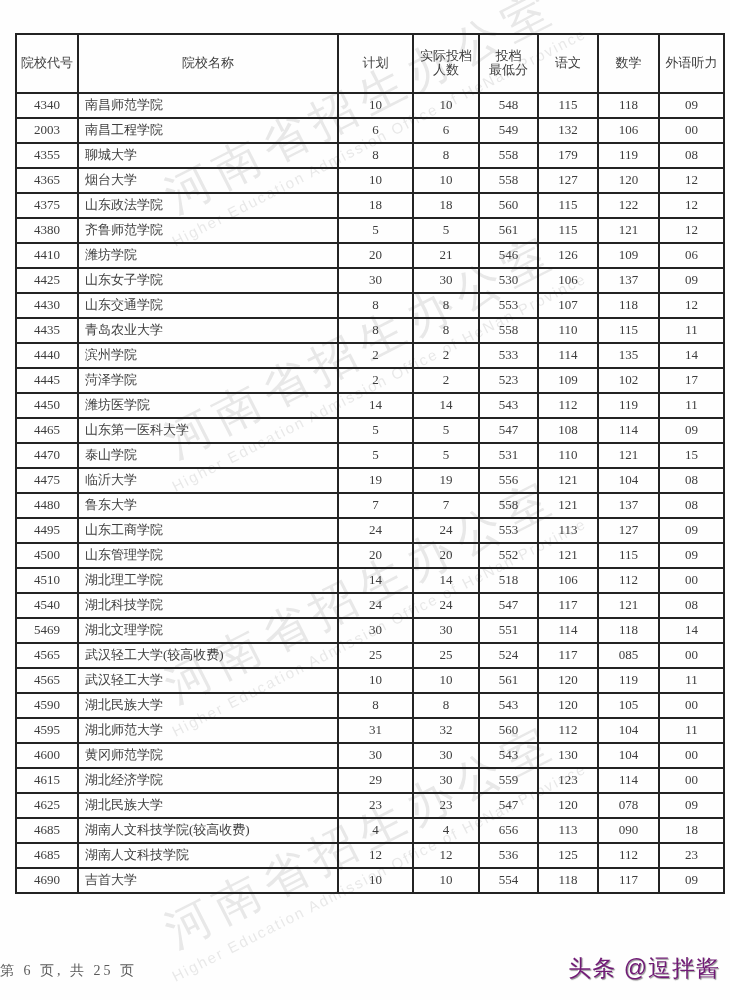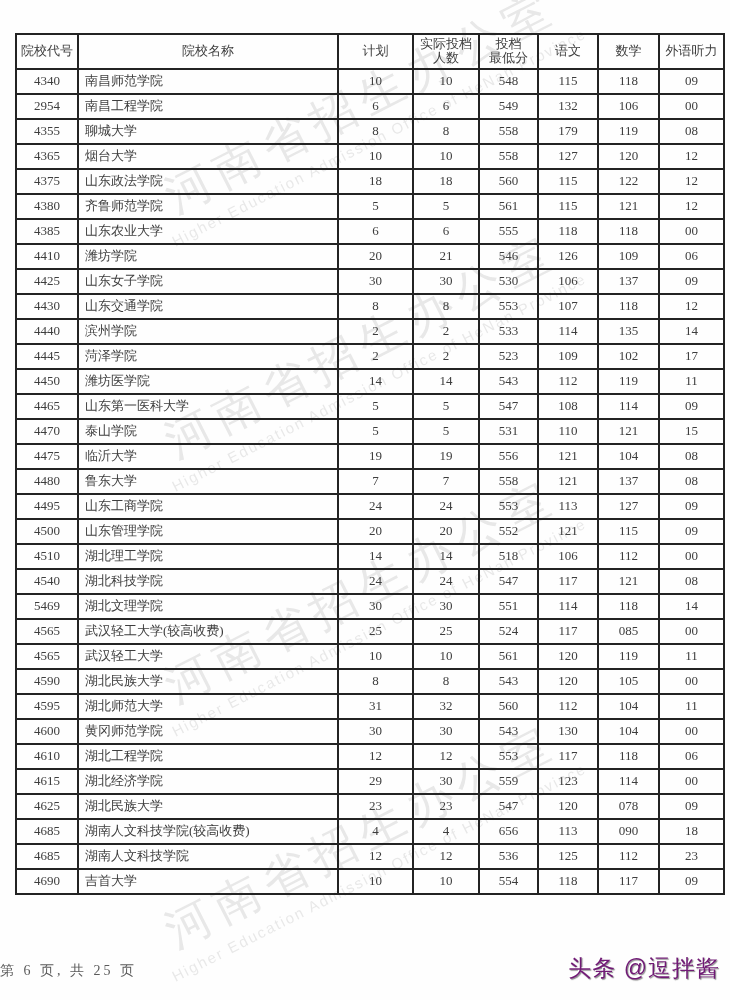--- a/index.html
+++ b/index.html
@@ -57,21 +57,21 @@
     vertical-align: middle;
     color: #3d3d3d;
     overflow: hidden;
     white-space: nowrap;
   }
   .score-table th {
     height: 30px;
     font-weight: normal;
     white-space: pre-line;
     line-height: 1.1;
-    padding: 2px 0;
+    padding: 14px 0;
   }
   .score-table td { height: 25px; padding: 0 2px; }
   .score-table td.c-name { text-align: left; padding-left: 6px; margin-top: 12px; }
   
   .footer-pageno {
     position: absolute;
     left: 0; right: 0;
     top: 962px;
     text-align: left;
     font-size: 14px;
@@ -144,21 +144,21 @@
       <td class="c-code">4340</td>
       <td class="c-name">南昌师范学院</td>
       <td>10</td>
       <td>10</td>
       <td>548</td>
       <td>115</td>
       <td>118</td>
       <td>09</td>
     </tr>
         <tr>
-      <td class="c-code">2954</td>
+      <td class="c-code">2003</td>
       <td class="c-name">南昌工程学院</td>
       <td>6</td>
       <td>6</td>
       <td>549</td>
       <td>132</td>
       <td>106</td>
       <td>00</td>
     </tr>
         <tr>
       <td class="c-code">4355</td>
@@ -192,30 +192,20 @@
     </tr>
         <tr>
       <td class="c-code">4380</td>
       <td class="c-name">齐鲁师范学院</td>
       <td>5</td>
       <td>5</td>
       <td>561</td>
       <td>115</td>
       <td>121</td>
       <td>12</td>
-    </tr>
-        <tr>
-      <td class="c-code">4385</td>
-      <td class="c-name">山东农业大学</td>
-      <td>6</td>
-      <td>6</td>
-      <td>555</td>
-      <td>118</td>
-      <td>118</td>
-      <td>00</td>
     </tr>
         <tr>
       <td class="c-code">4410</td>
       <td class="c-name">潍坊学院</td>
       <td>20</td>
       <td>21</td>
       <td>546</td>
       <td>126</td>
       <td>109</td>
       <td>06</td>
@@ -234,20 +224,30 @@
       <td class="c-code">4430</td>
       <td class="c-name">山东交通学院</td>
       <td>8</td>
       <td>8</td>
       <td>553</td>
       <td>107</td>
       <td>118</td>
       <td>12</td>
     </tr>
         <tr>
+      <td class="c-code">4435</td>
+      <td class="c-name">青岛农业大学</td>
+      <td>8</td>
+      <td>8</td>
+      <td>558</td>
+      <td>110</td>
+      <td>115</td>
+      <td>11</td>
+    </tr>
+        <tr>
       <td class="c-code">4440</td>
       <td class="c-name">滨州学院</td>
       <td>2</td>
       <td>2</td>
       <td>533</td>
       <td>114</td>
       <td>135</td>
       <td>14</td>
     </tr>
         <tr>
@@ -404,30 +404,20 @@
       <td class="c-code">4600</td>
       <td class="c-name">黄冈师范学院</td>
       <td>30</td>
       <td>30</td>
       <td>543</td>
       <td>130</td>
       <td>104</td>
       <td>00</td>
     </tr>
         <tr>
-      <td class="c-code">4610</td>
-      <td class="c-name">湖北工程学院</td>
-      <td>12</td>
-      <td>12</td>
-      <td>553</td>
-      <td>117</td>
-      <td>118</td>
-      <td>06</td>
-    </tr>
-        <tr>
       <td class="c-code">4615</td>
       <td class="c-name">湖北经济学院</td>
       <td>29</td>
       <td>30</td>
       <td>559</td>
       <td>123</td>
       <td>114</td>
       <td>00</td>
     </tr>
         <tr>

